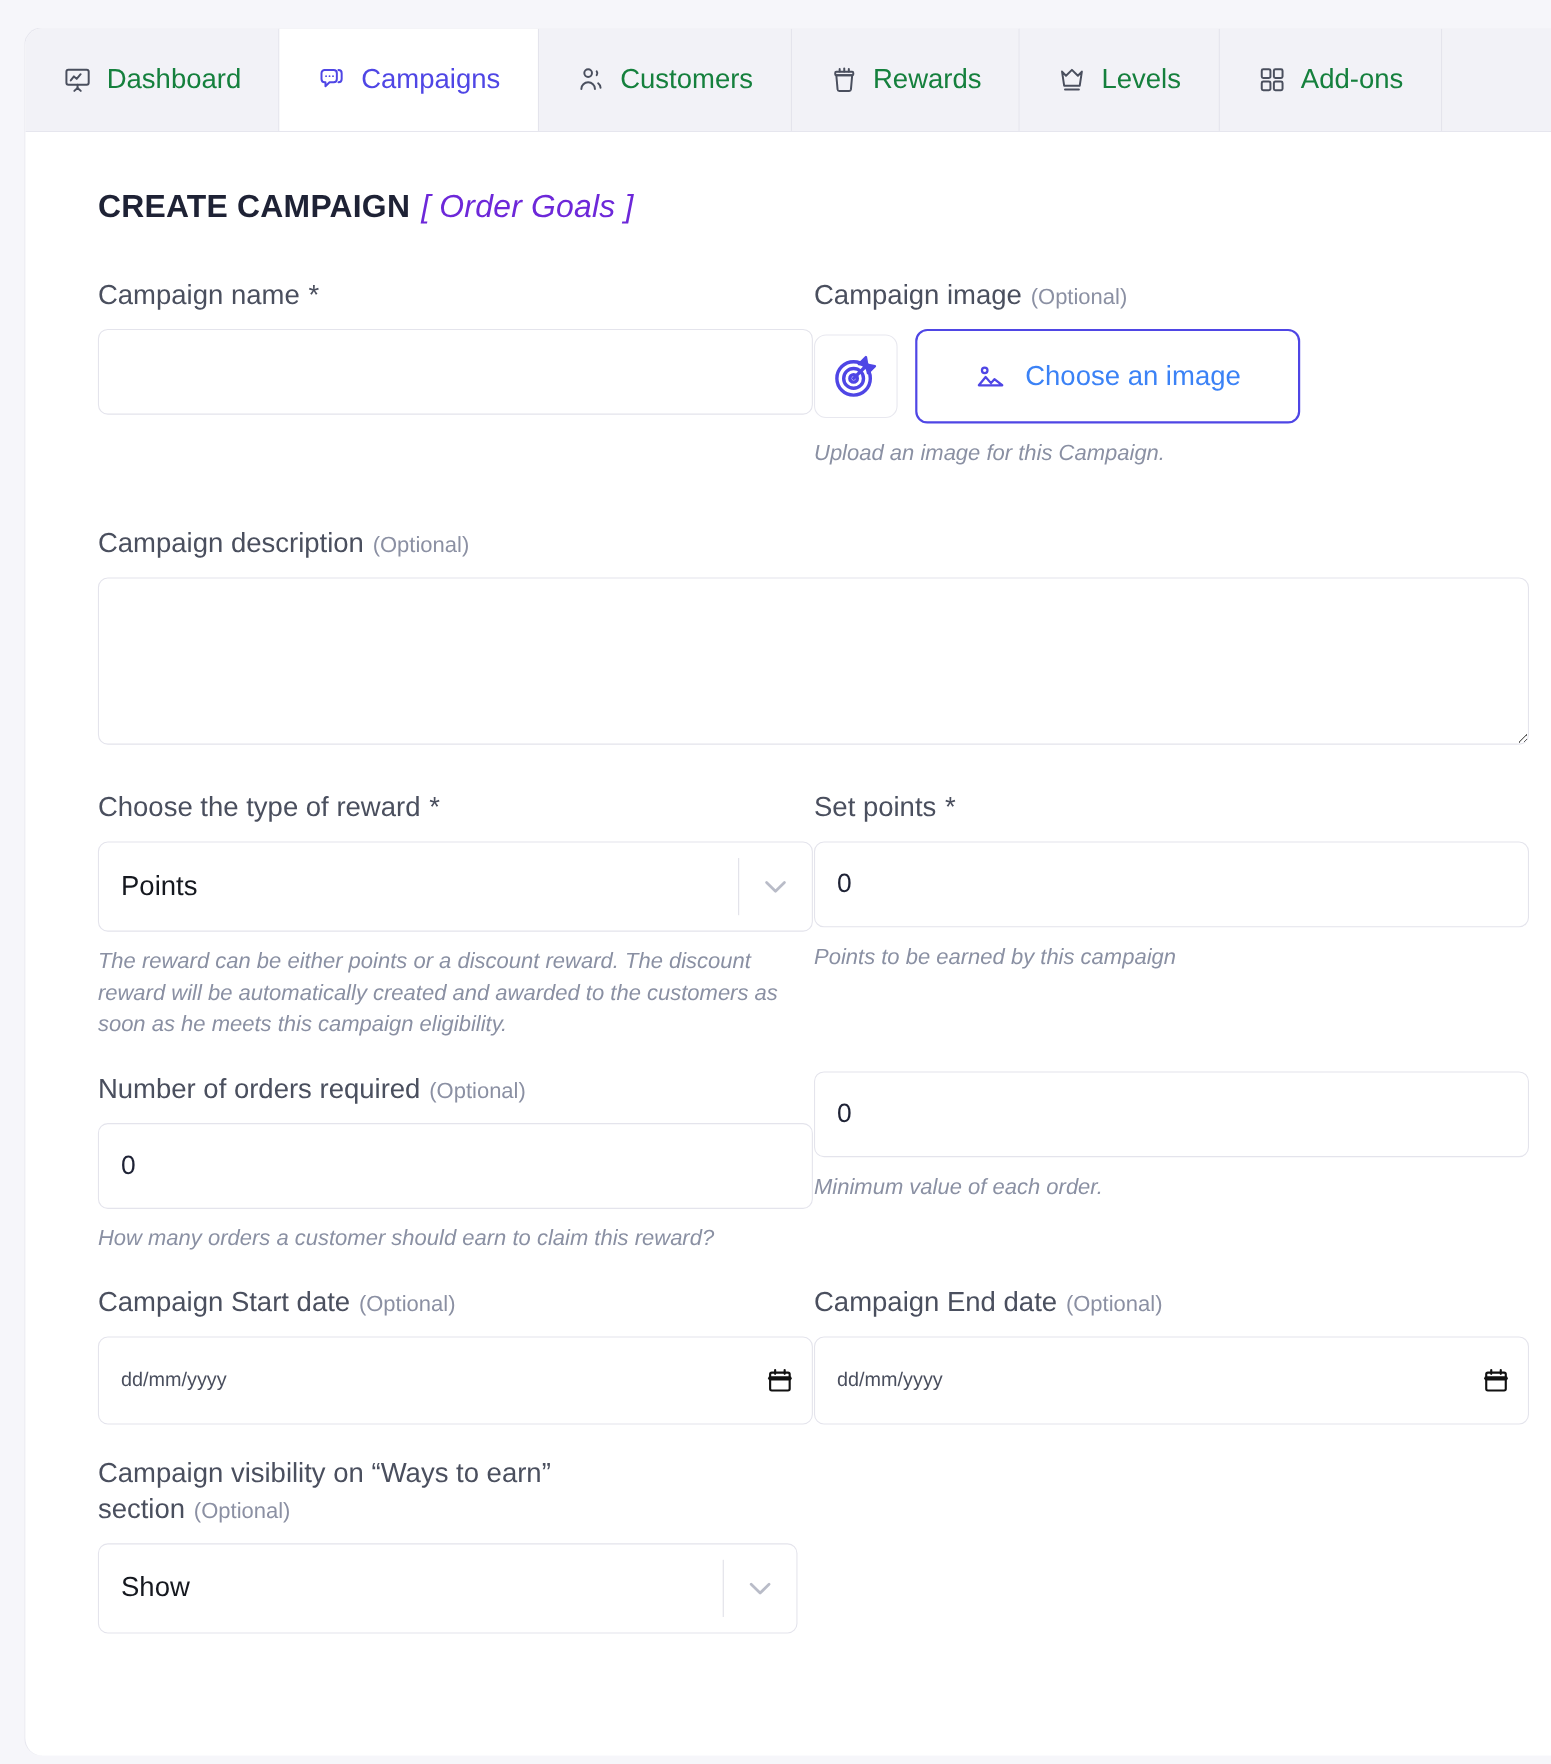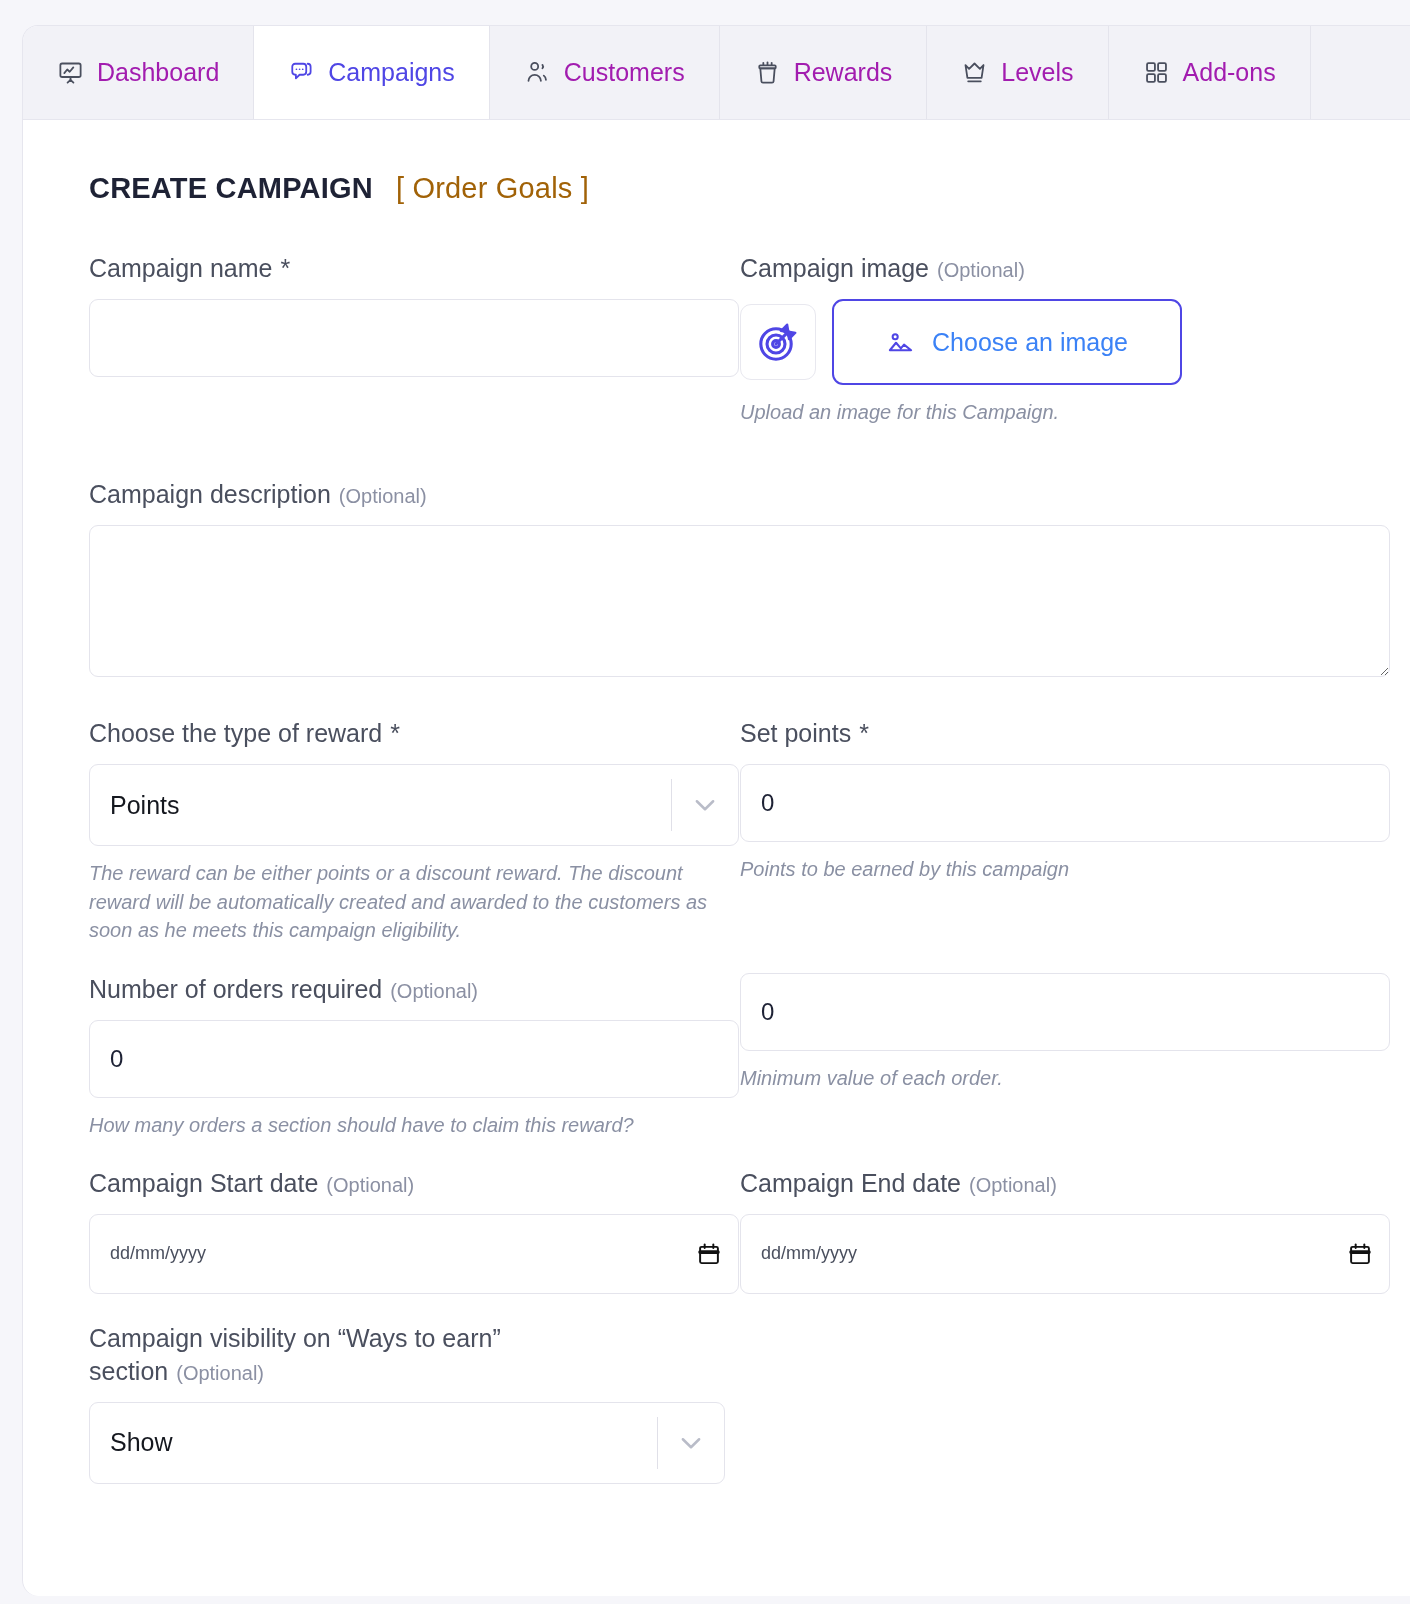--- a/index.html
+++ b/index.html
@@ -39,21 +39,21 @@
     border-top-left-radius: 15px;
     overflow: hidden;
   }
   .tab {
     display: flex;
     align-items: center;
     justify-content: center;
     gap: 13px;
     padding: 0 34px;
     font-size: 25px;
-    color: #a21caf;
+    color: #15803d;
     background: #f2f2f7;
     border-right: 1px solid #e4e4ec;
     white-space: nowrap;
     cursor: pointer;
     position: relative;
   }
   .tab.active {
     background: #ffffff;
     color: #4f46e5;
     border-right: 1px solid #e4e4ec;
@@ -64,21 +64,21 @@
 
   
   .body { padding: 52px 0 0 0; }
   .page-title {
     margin: 0 0 0 66px;
     font-size: 29px;
     color: #1e2235;
     letter-spacing: .2px;
   }
   .page-title .strong { font-weight: bold; }
-  .page-title .sub { font-weight: normal; color: #a16207; margin-left: 23px; }
+  .page-title .sub { font-weight: normal; color: #6d28d9; margin-left: 10px; font-style: italic; }
 
   .grid {
     margin-top: 47px;
     padding: 0 30px 0 66px;
     display: grid;
     grid-template-columns: 650px 1px 650px;
     column-gap: 0;
   }
   .colL { grid-column: 1; }
   .colR { grid-column: 3; }
@@ -358,21 +358,21 @@
           </div>
           <input class="inp" type="text" value="0" style="">
           <div class="hint">Points to be earned by this campaign</div>
         </div>
 
         <div class="colL row-gap-sm">
           <div class="label">
             <span>Number of orders required</span><span class="opt">(Optional)</span>
           </div>
           <input class="inp" type="text" value="0" style="">
-          <div class="hint">How many orders a section should have to claim this reward?</div>
+          <div class="hint">How many orders a customer should earn to claim this reward?</div>
         </div>
 
         <div class="colR row-gap-sm">
           <input class="inp" type="text" value="0" style="">
           <div class="hint">Minimum value of each order.</div>
         </div>
 
         <div class="colL row-gap-sm">
           <div class="label">
             <span>Campaign Start date</span><span class="opt">(Optional)</span>

